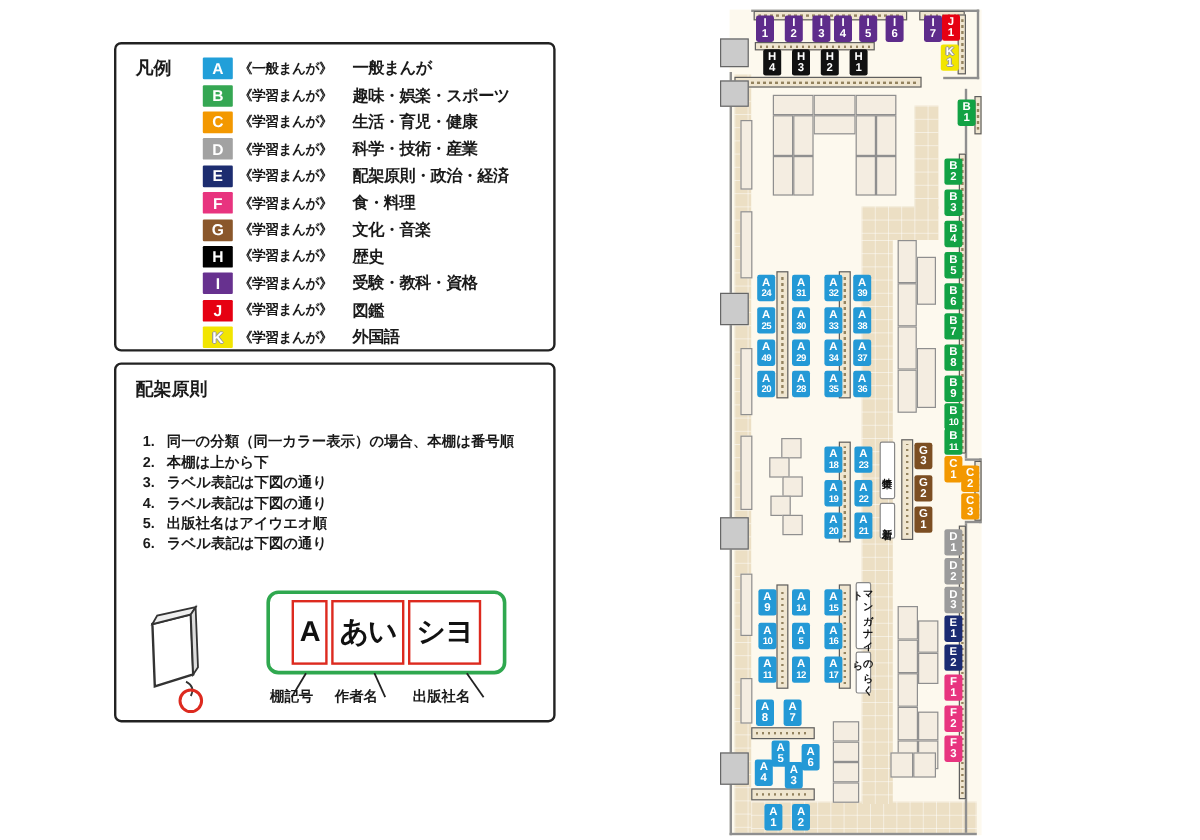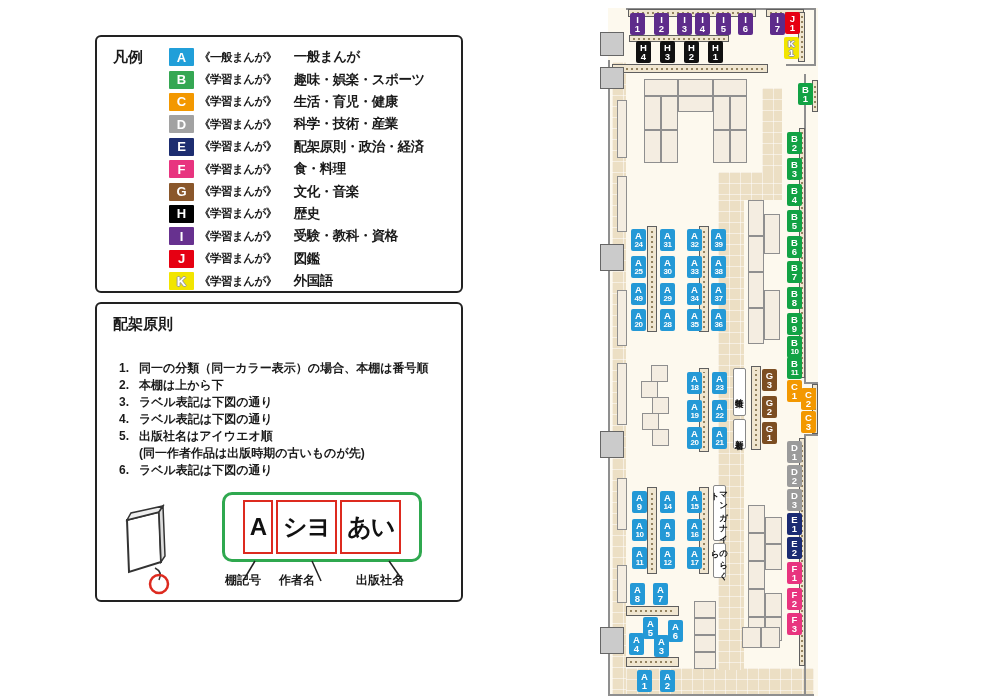--- a/index.html
+++ b/index.html
@@ -26,21 +26,21 @@
   .prule .num{width:20px;flex:none;}
   .psub{margin-left:20px;line-height:17px;white-space:nowrap;}
 
   
   .exgreen{position:absolute;left:125px;top:188px;width:200px;height:70px;border:3px solid #2fa84f;
            border-radius:10px;background:#fff;display:flex;align-items:center;justify-content:center;gap:3px;}
   .exbox{border:2px solid #dd2a1f;color:#111;font-size:24px;line-height:1;padding:13px 5px;white-space:nowrap;letter-spacing:-1px;}
   .excaps{position:absolute;left:128px;top:268px;display:flex;font-size:12px;}
   .excap{white-space:nowrap;}
   .excap:nth-child(2){margin-left:18px;}
-  .excap:nth-child(3){margin-left:41px;}
+  .excap:nth-child(3){margin-left:29px;}
   .exlines{position:absolute;left:120px;top:255px;}
   .bookicon{position:absolute;left:16px;top:196px;}
 
   
   .map{position:absolute;left:0;top:0;width:1000px;height:700px;}
   .floor{position:absolute;left:608px;top:8px;width:210px;height:688px;background:#fdf9ee;}
   .corridor{position:absolute;background-color:#ecdfc4;
     background-image:linear-gradient(rgba(255,255,255,.5) 1px,transparent 1px),
                      linear-gradient(90deg,rgba(255,255,255,.5) 1px,transparent 1px);
     background-size:11px 11px;}
@@ -144,38 +144,37 @@
           <span>ラベル表記は下図の通り</span>
         </div>
         <div class="prule">
           <span class="num">4.</span>
           <span>ラベル表記は下図の通り</span>
         </div>
         <div class="prule">
           <span class="num">5.</span>
           <span>出版社名はアイウエオ順</span>
         </div>
-        <div class="psub">(同一作者作品は出版時期の古いものが先)</div>
         <div class="prule">
           <span class="num">6.</span>
           <span>ラベル表記は下図の通り</span>
         </div>
       </div>
 
     <svg class="bookicon" width="62" height="100" viewBox="0 0 62 100">
       <path d="M14 20 L46 12 L48 62 L16 72 Z" fill="#fff" stroke="#333" stroke-width="2"></path>
       <path d="M14 20 L18 13 L50 6 L46 12 Z" fill="#eee" stroke="#333" stroke-width="1.5"></path>
       <path d="M46 12 L50 6 L52 56 L48 62 Z" fill="#ddd" stroke="#333" stroke-width="1.5"></path>
       <path d="M42 68 Q50 72 46 80" stroke="#333" stroke-width="1.5" fill="none"></path>
       <circle cx="46" cy="84" r="9" fill="none" stroke="#dd2a1f" stroke-width="2.5"></circle>
     </svg>
     <div class="exgreen">
         <span class="exbox">A</span>
+        <span class="exbox">あい</span>
         <span class="exbox">シヨ</span>
-        <span class="exbox">あい</span>
       </div>
     <svg class="exlines" width="230" height="26">
       <line x1="38" y1="2" x2="26" y2="22" stroke="#222" stroke-width="1.5"></line>
       <line x1="95" y1="2" x2="104" y2="22" stroke="#222" stroke-width="1.5"></line>
       <line x1="172" y1="2" x2="186" y2="22" stroke="#222" stroke-width="1.5"></line>
     </svg>
     <div class="excaps">
         <span class="excap">棚記号</span>
         <span class="excap">作者名</span>
         <span class="excap">出版社名</span>

